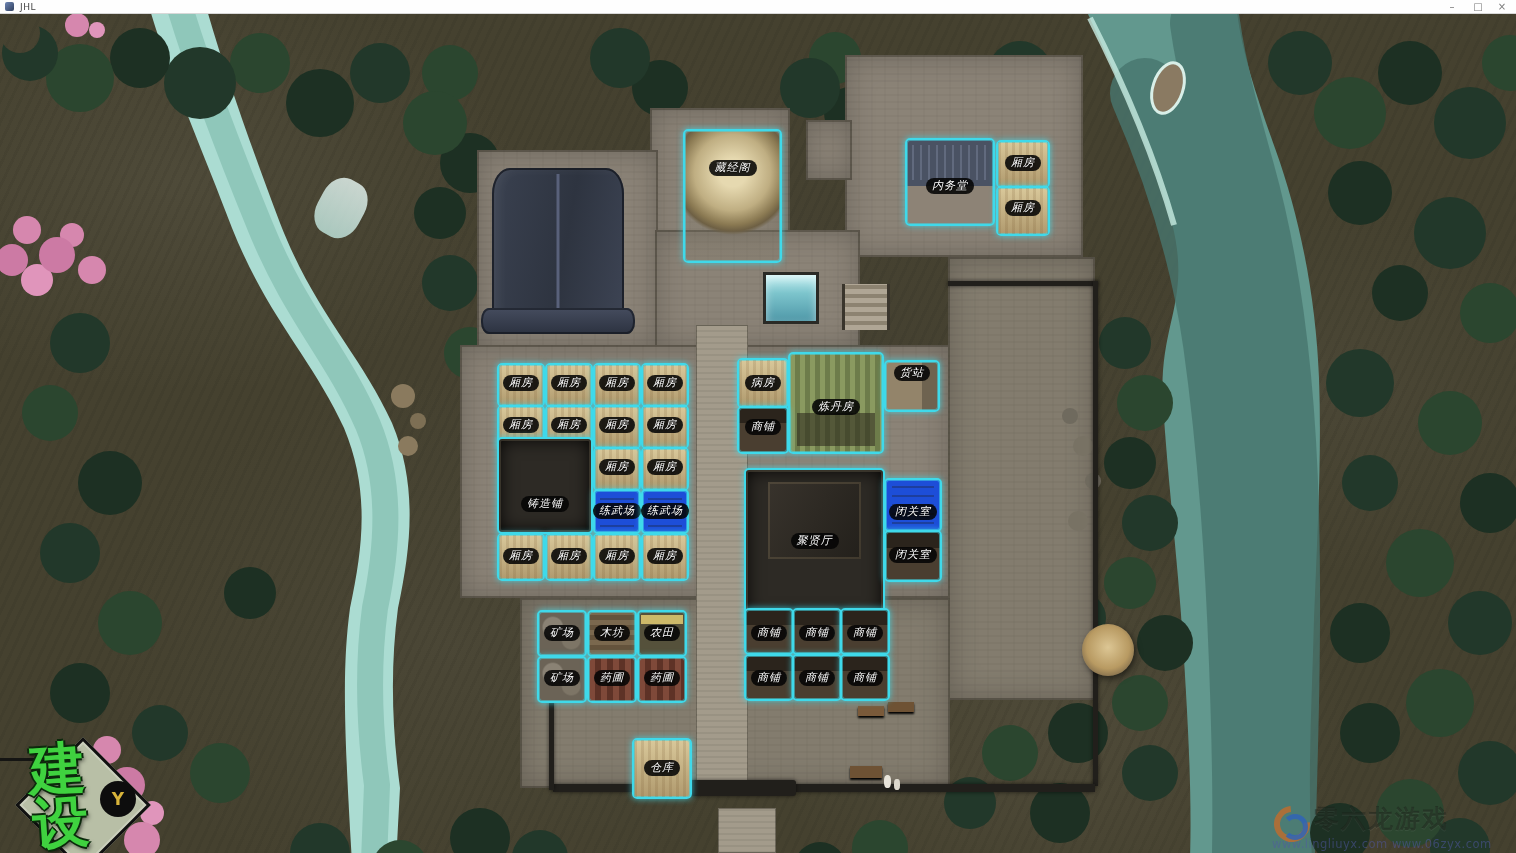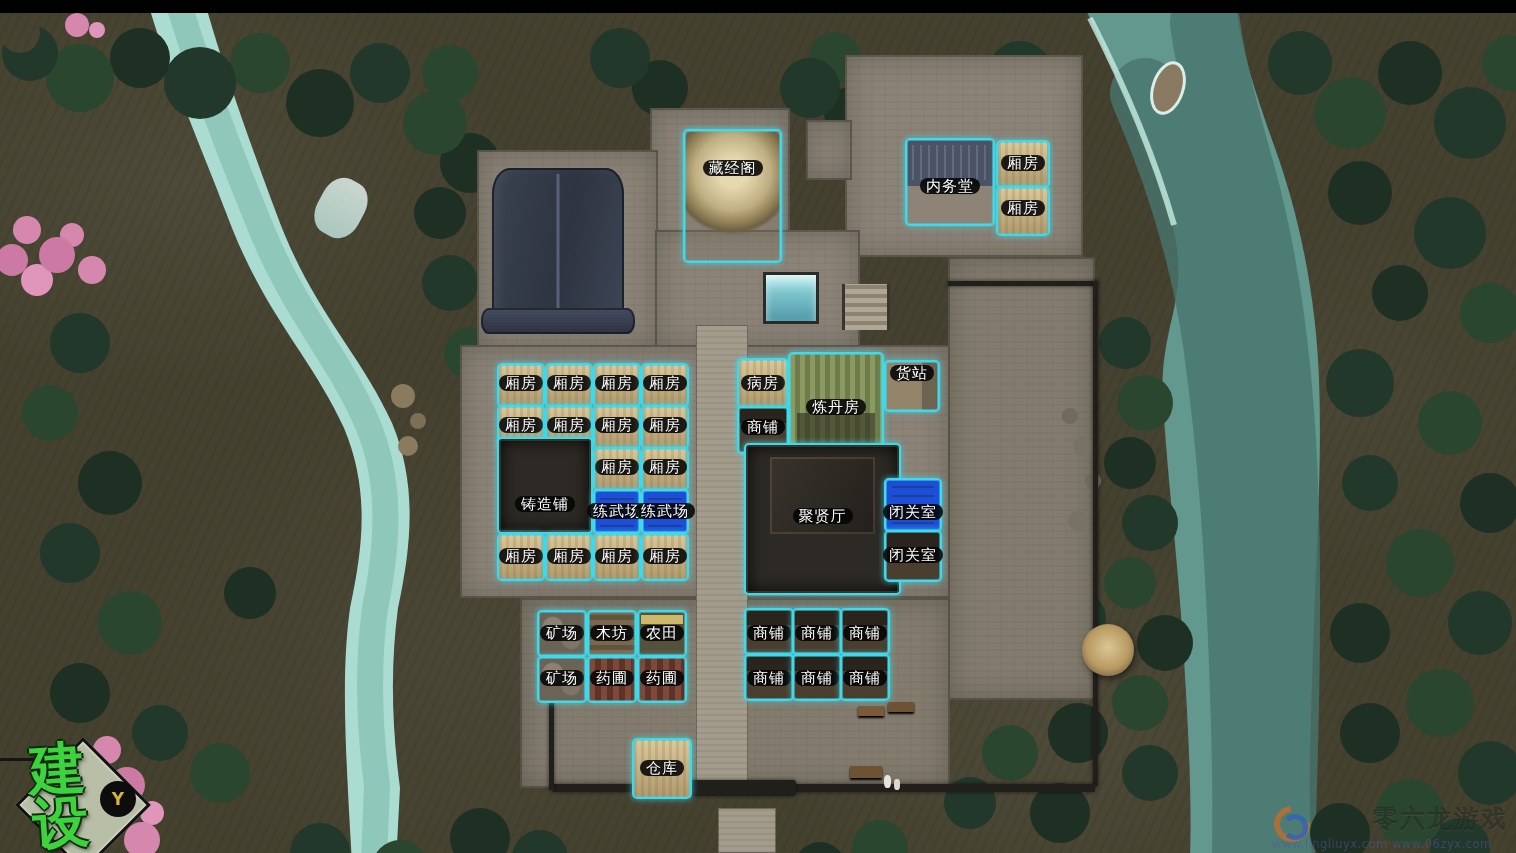--- a/index.html
+++ b/index.html
@@ -100,23 +100,23 @@
        border-left:3px solid #3a352c;border-right:3px solid #3a352c;}
   #hut{background:radial-gradient(circle at 50% 45%, #dcc694, #b89a62 55%, #8a744f 75%, #6b5a3e);
        border-radius:50%;box-shadow:2px 3px 6px rgba(0,0,0,.5);}
   #falls{background:linear-gradient(#eafaf6, #c2e8e0);opacity:.8;border-radius:40%;transform:rotate(28deg);}
   .prop{position:absolute;z-index:6;}
 
   
   .bcell{position:absolute;z-index:7;border:2px solid #3fd9ea;border-radius:5px;
          box-shadow:0 0 6px rgba(63,217,234,.8), inset 0 0 0 1px rgba(63,217,234,.55);}
   .blabel{position:absolute;left:50%;transform:translateX(-50%);z-index:9;
-          background:rgba(5,5,5,.88);color:#fff;font-size:15px;line-height:16px;
+          background:rgba(5,5,5,.88);color:#fff;font-size:11px;line-height:16px;
           padding:0 6px;border-radius:8px;white-space:nowrap;letter-spacing:1px;
-          text-shadow:0 1px 1px #000;}
+          text-shadow:0 1px 1px #000;font-style:italic;}
   .k-room{background:linear-gradient(#d9c89a,#b09a6e);}
   .k-room:after{content:"";position:absolute;inset:0;opacity:.5;
       background:repeating-linear-gradient(90deg, rgba(120,90,50,.35) 0 3px, transparent 3px 7px);}
   .k-pavilion{background:radial-gradient(circle at 50% 32%, #e6d9b0 0 14%, #bfae82 38%, #8a7952 52%, #6e6044 58%, rgba(130,122,104,.25) 62%);}
   .k-hall-blue{background:linear-gradient(#4a5263 0 55%, #8d8376 55%);}
   .k-hall-blue:after{content:"";position:absolute;left:6%;top:6%;width:88%;height:42%;opacity:.7;
       background:repeating-linear-gradient(90deg, rgba(140,150,175,.5) 0 2px, transparent 2px 8px);}
   .k-forge,.k-great-hall{background:#2d2a25;box-shadow:0 0 6px rgba(63,217,234,.8),
       inset 0 0 0 2px rgba(90,82,66,.5), inset 0 0 18px #000;}
   .k-great-hall:after{content:"";position:absolute;left:16%;top:8%;width:68%;height:52%;
@@ -145,21 +145,21 @@
       box-shadow:inset 0 0 0 2px rgba(255,255,255,.25);}
   #build-text{position:absolute;left:28px;top:742px;z-index:22;width:62px;
       font-size:56px;line-height:54px;font-weight:bold;color:#3fd23f;text-align:center;
       text-shadow:-2px 0 0 #0c2a0c, 2px 0 0 #0c2a0c, 0 -2px 0 #0c2a0c, 0 2px 0 #0c2a0c, 2px 3px 4px rgba(0,0,0,.6);
       transform:rotate(-4deg);}
   #key-badge{position:absolute;left:100px;top:781px;z-index:22;width:36px;height:36px;border-radius:50%;
       background:#0d0d0d;color:#d8b43a;font-size:17px;font-weight:bold;text-align:center;line-height:36px;}
 
   
   #watermark{position:absolute;right:8px;bottom:2px;z-index:20;width:236px;opacity:.8;}
-  #wm-row{display:flex;align-items:center;justify-content:space-between;}
+  #wm-row{display:flex;align-items:center;}
   #wm-logo{position:relative;width:36px;height:36px;margin-right:6px;}
   #wm-logo .c1{position:absolute;left:2px;top:6px;width:24px;height:24px;border-radius:50%;
       border:6px solid #d86a20;border-top-color:transparent;transform:rotate(40deg);opacity:.85;}
   #wm-logo .c2{position:absolute;left:10px;top:14px;width:16px;height:16px;border-radius:50%;
       border:5px solid #2a5fc8;border-left-color:transparent;opacity:.85;}
   #wm-brand{font-size:25px;font-weight:bold;letter-spacing:2px;color:rgba(25,32,24,.6);
       text-shadow:0 1px 0 rgba(255,255,255,.08);}
   #wm-urls{font-size:11.5px;color:rgba(80,88,165,.65);letter-spacing:.5px;margin-top:1px;
       white-space:nowrap;}
 </style>
@@ -288,21 +288,21 @@
       </div>
       <div class="bcell k-alchemy" style="left: 788px; top: 352px; width: 92px; height: 98px;">
         <span class="blabel" style="top: 45px;">炼丹房</span>
       </div>
       <div class="bcell k-depot" style="left: 884px; top: 360px; width: 52px; height: 48px;">
         <span class="blabel" style="top: 3px;">货站</span>
       </div>
       <div class="bcell k-shop" style="left: 737px; top: 406px; width: 48px; height: 44px;">
         <span class="blabel" style="top: 11px;">商铺</span>
       </div>
-      <div class="bcell k-great-hall" style="left: 744px; top: 443px; width: 137px; height: 148px; padding-left: 16px;">
+      <div class="bcell k-great-hall" style="left: 744px; top: 468px; width: 137px; height: 148px;">
         <span class="blabel" style="top: 63px;">聚贤厅</span>
       </div>
       <div class="bcell k-ground" style="left: 884px; top: 478px; width: 54px; height: 50px;">
         <span class="blabel" style="top: 24px;">闭关室</span>
       </div>
       <div class="bcell k-shop" style="left: 884px; top: 530px; width: 54px; height: 48px;">
         <span class="blabel" style="top: 15px;">闭关室</span>
       </div>
       <div class="bcell k-mine" style="left: 537px; top: 610px; width: 46px; height: 43px;">
         <span class="blabel" style="top: 13px;">矿场</span>
@@ -354,14 +354,21 @@
     <div id="wm-row">
       <div id="wm-logo">
           <div class="c1"></div>
           <div class="c2"></div>
         </div>
       <div id="wm-brand">零六龙游戏</div>
     </div>
     <div id="wm-urls">www.lingliuyx.com  www.06zyx.com</div>
   </div>
 
+  <div id="titlebar">
+    <div id="appicon"></div>
+    <div id="apptitle">JHL</div>
+    <div class="wctl" id="btn-min">–</div>
+    <div class="wctl" id="btn-max">□</div>
+    <div class="wctl" id="btn-close">×</div>
+  </div>
 
 </div>
 
 </body></html>

